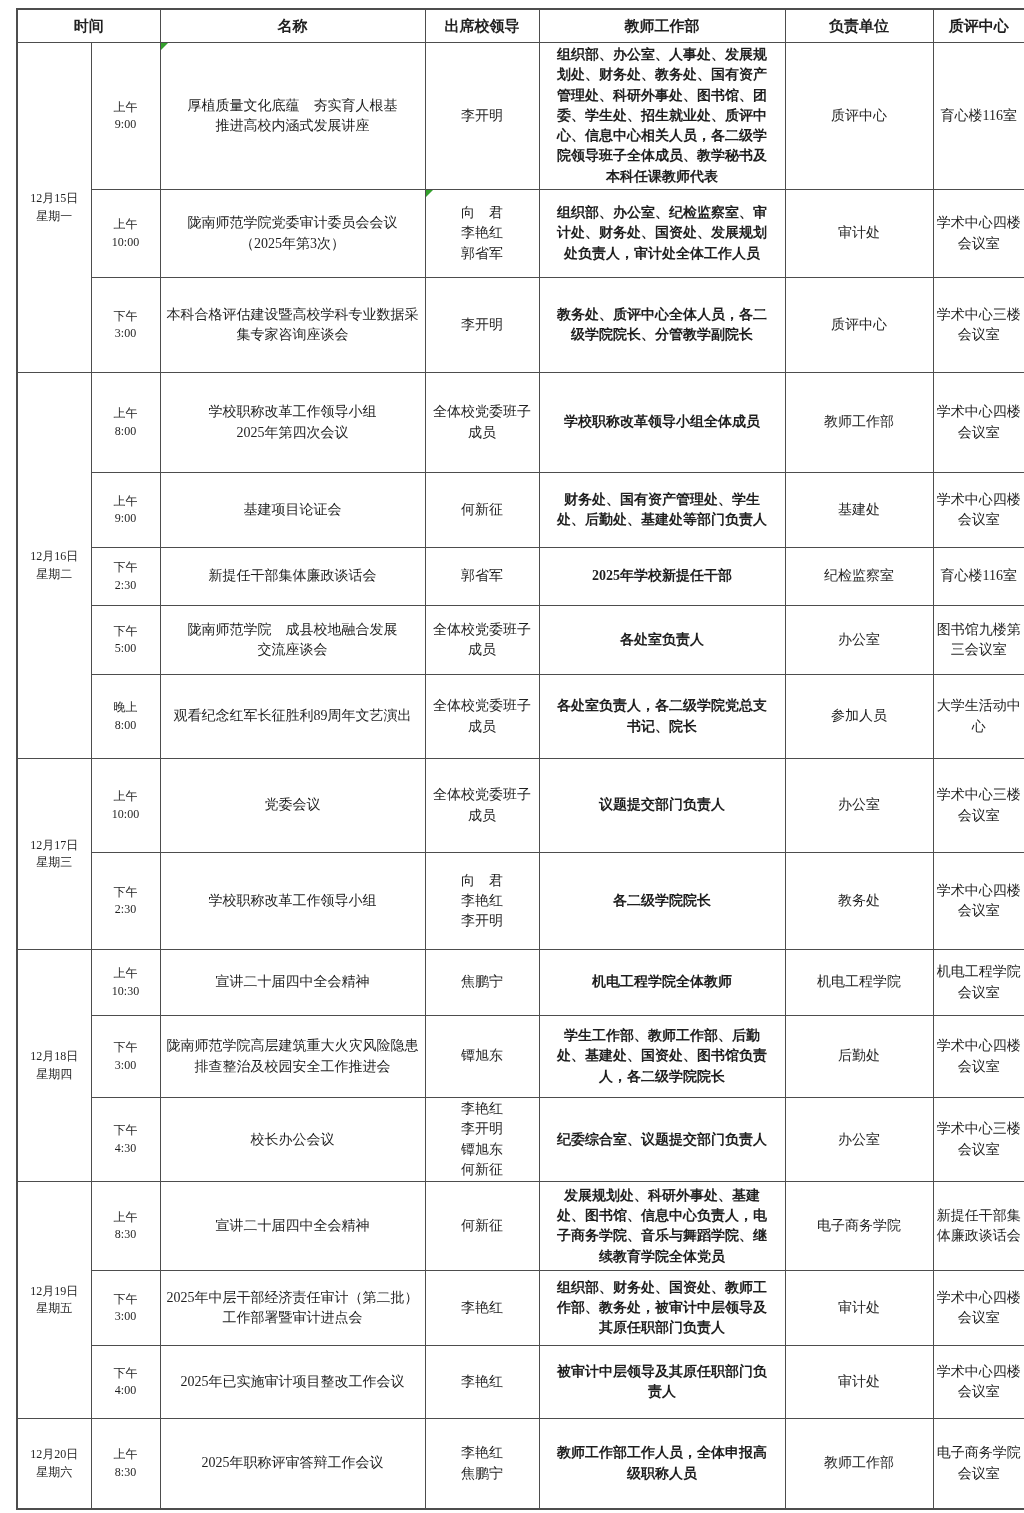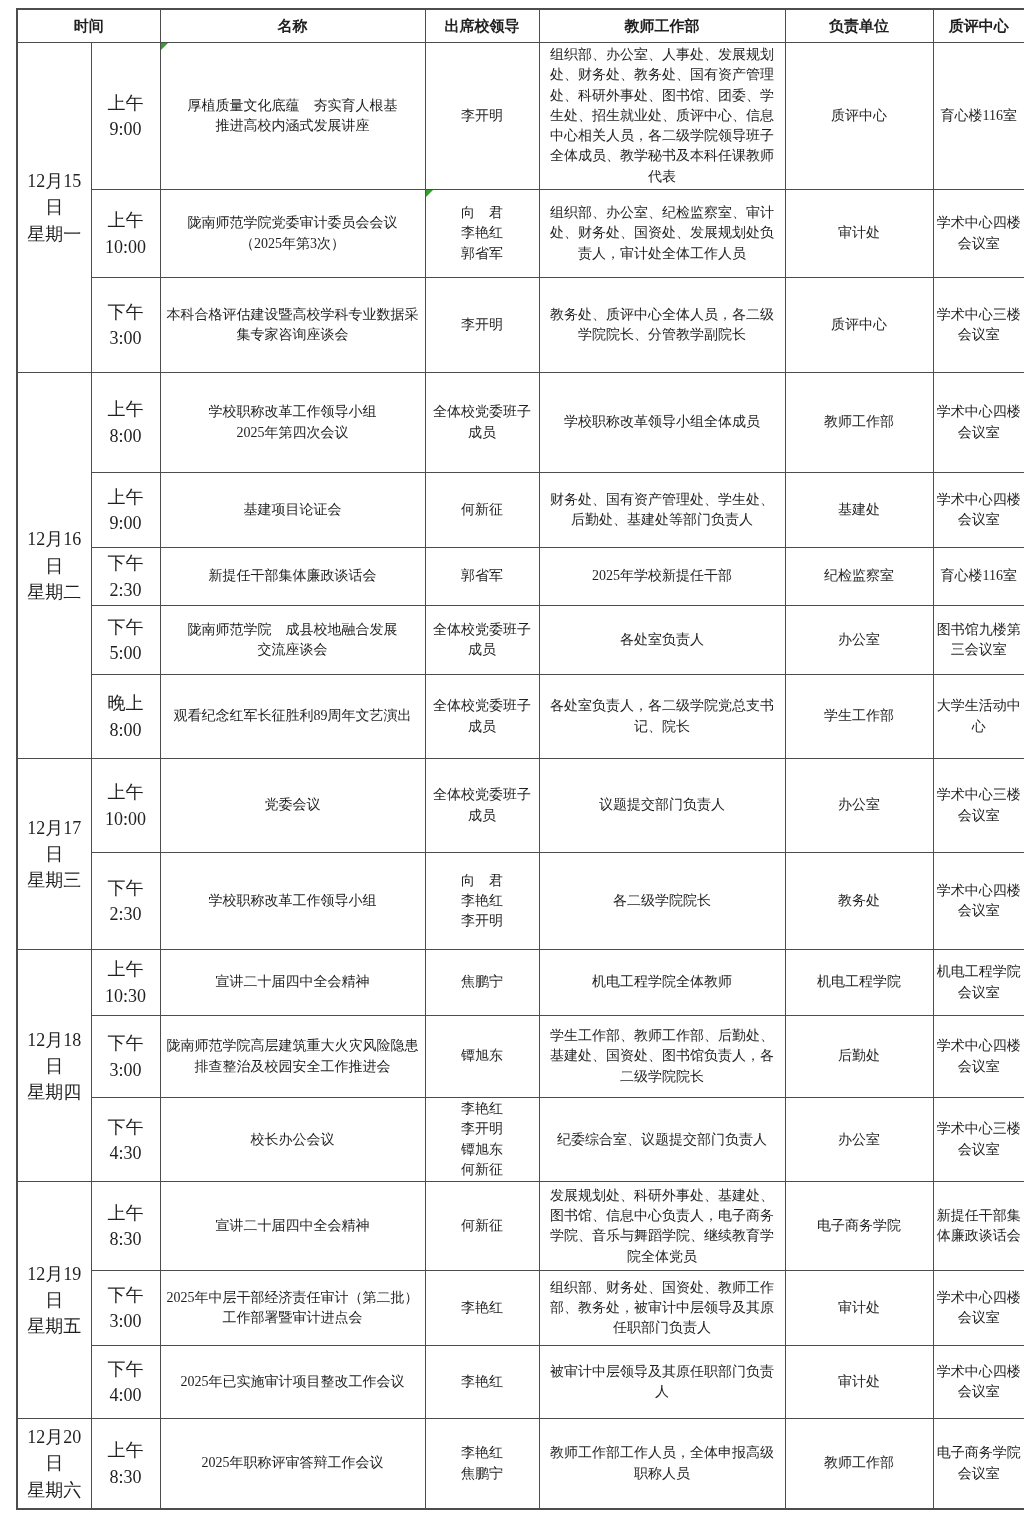--- a/index.html
+++ b/index.html
@@ -29,22 +29,22 @@
     padding:0 2px;
   }
   td{
     font-size:14px;
     line-height:1.45;
     padding:1px 2px;
     white-space:pre-line;
     position:relative;
   }
   td.cell-name{padding:1px 3px;}
-  td.cell-participants{padding:2px 4px;}
-  td.cell-date,td.cell-time{font-size:18px;}
+  td.cell-participants{padding:2px 11px;font-weight:bold;}
+  td.cell-date,td.cell-time{font-size:12px;}
   .note-marker{
     position:absolute;
     top:0;left:0;
     width:0;height:0;
     border-top:7px solid #33a02c;
     border-right:7px solid transparent;
   }
 </style>
 </head>
 <body>
@@ -142,21 +142,21 @@
         <td class="cell-participants"><span>各处室负责人</span></td>
         <td class="cell-unit"><span>办公室</span></td>
         <td class="cell-location"><span>图书馆九楼第三会议室</span></td>
       </tr>
       <tr style="height: 84px;">
         <td class="cell-time"><span>晚上
 8:00</span></td>
         <td class="cell-name"><span>观看纪念红军长征胜利89周年文艺演出</span></td>
         <td class="cell-leaders"><span>全体校党委班子成员</span></td>
         <td class="cell-participants"><span>各处室负责人，各二级学院党总支书记、院长</span></td>
-        <td class="cell-unit"><span>学生工作部</span></td>
+        <td class="cell-unit"><span>参加人员</span></td>
         <td class="cell-location"><span>大学生活动中心</span></td>
       </tr>
       <tr style="height: 94px;">
         <td class="cell-date" rowspan="2"><span>12月17日
 星期三</span></td>
         <td class="cell-time"><span>上午
 10:00</span></td>
         <td class="cell-name"><span>党委会议</span></td>
         <td class="cell-leaders"><span>全体校党委班子成员</span></td>
         <td class="cell-participants"><span>议题提交部门负责人</span></td>

